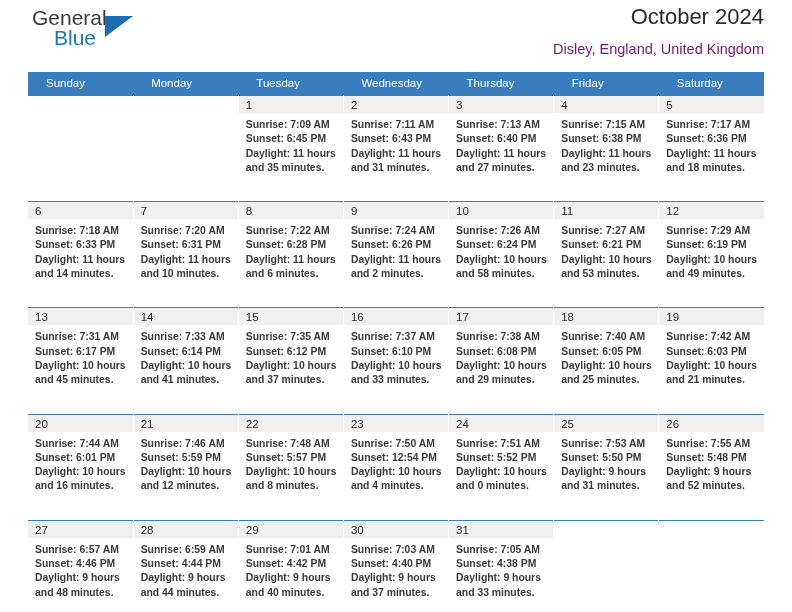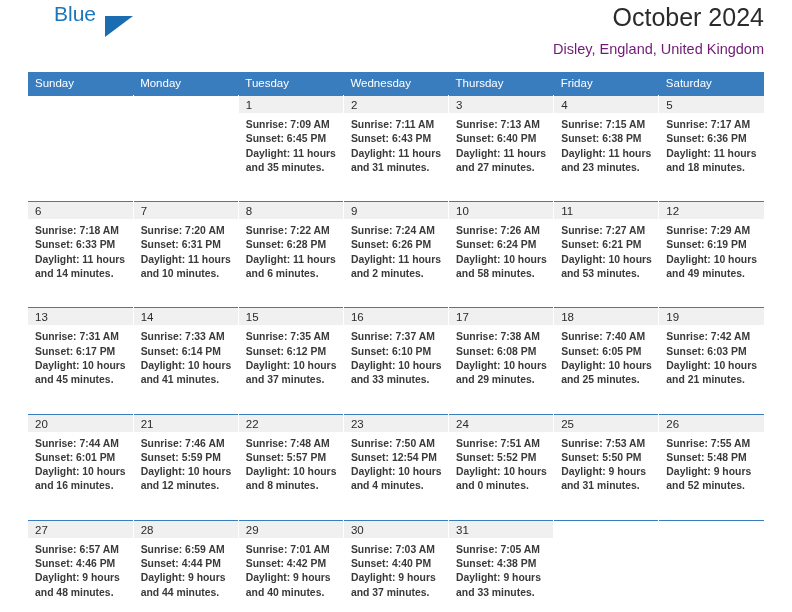--- a/index.html
+++ b/index.html
@@ -58,21 +58,21 @@
     border-bottom: 21px solid transparent;
   }
 
   .title-block {
     position: absolute;
     right: 0px;
     top: 0px;
     text-align: right;
   }
   .cal-title {
-    font-size: 25px;
+    font-size: 22px;
     color: #2b2b2b;
     line-height: 34px;
     font-weight: normal;
     white-space: nowrap;
   }
   .cal-location {
     font-size: 14.5px;
     color: #701a75;
     line-height: 22px;
     margin-top: 4px;
@@ -86,21 +86,21 @@
     border-collapse: collapse;
     table-layout: fixed;
   }
 
   .calendar th {
     background: #3a7dbf;
     color: #ffffff;
     font-size: 11.5px;
     font-weight: normal;
     text-align: left;
-    padding: 5px 0 6px 7px;
+    padding: 5px 0 6px 18px;
     height: 22px;
     vertical-align: middle;
   }
 
   .calendar td {
     width: 105.14px;
     vertical-align: top;
     padding: 0;
     border-right: 1px solid #ffffff;
     background: #ffffff;
@@ -136,20 +136,21 @@
   .cell-blank .daynum-band { background: #ffffff; }
 </style>
 </head>
 <body>
 
 <div class="page">
 
   <div class="top-bar">
 
     <div class="logo">
+      <span class="logo-general">General</span>
       <span class="logo-blue">Blue</span>
       <span class="logo-triangle"></span>
     </div>
 
     <div class="title-block">
       <div class="cal-title">October 2024</div>
       <div class="cal-location">Disley, England, United Kingdom</div>
     </div>
 
   </div>

